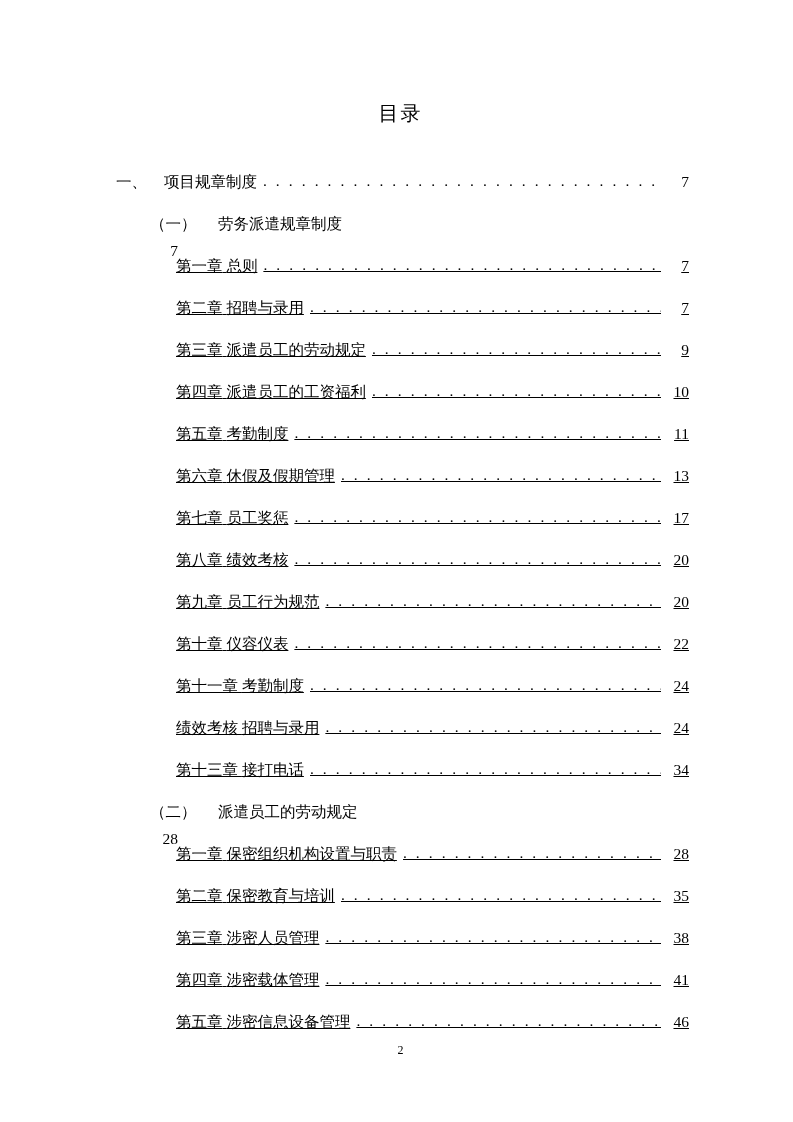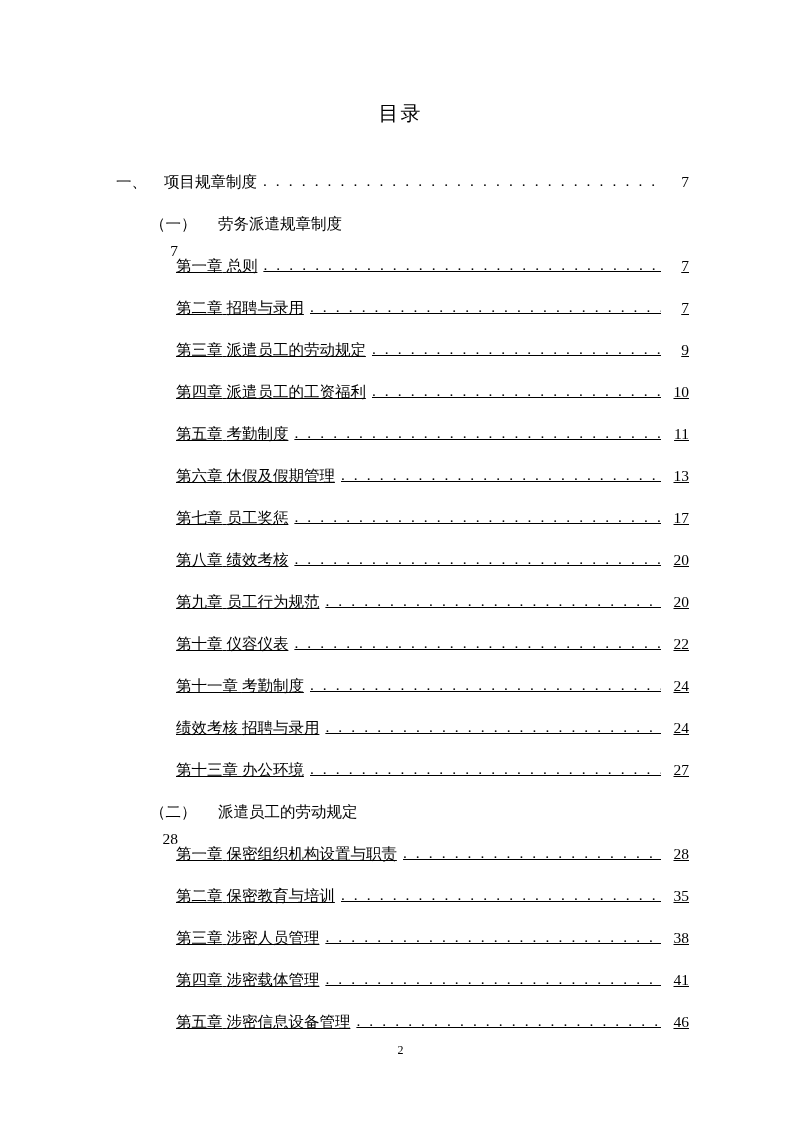--- a/index.html
+++ b/index.html
@@ -158,23 +158,23 @@
         <span class="label"><span class="num">第十一章</span> <span class="txt">考勤制度</span></span>
         <span class="leader">. . . . . . . . . . . . . . . . . . . . . . . . . . . . . . . . . . . . . . . . . . . . . . . . . . . . . . . . . . . . . . . . . . . . . . . . . . . . . . . . . . . . . . . . . . . . .</span>
         <span class="page-num">24</span>
       </li>
       <li class="toc-entry lvl-3">
         <span class="label"><span class="num">绩效考核</span> <span class="txt">招聘与录用</span></span>
         <span class="leader">. . . . . . . . . . . . . . . . . . . . . . . . . . . . . . . . . . . . . . . . . . . . . . . . . . . . . . . . . . . . . . . . . . . . . . . . . . . . . . . . . . . . . . . . . . . . .</span>
         <span class="page-num">24</span>
       </li>
       <li class="toc-entry lvl-3">
-        <span class="label"><span class="num">第十三章</span> <span class="txt">办公环境</span></span>
-        <span class="leader">. . . . . . . . . . . . . . . . . . . . . . . . . . . . . . . . . . . . . . . . . . . . . . . . . . . . . . . . . . . . . . . . . . . . . . . . . . . . . . . . . . . . . . . . . . . . .</span>
-        <span class="page-num">27</span>
+        <span class="label"><span class="num">第十三章</span> <span class="txt">接打电话</span></span>
+        <span class="leader">. . . . . . . . . . . . . . . . . . . . . . . . . . . . . . . . . . . . . . . . . . . . . . . . . . . . . . . . . . . . . . . . . . . . . . . . . . . . . . . . . . . . . . . . . . . . .</span>
+        <span class="page-num">34</span>
       </li>
       <li class="toc-entry lvl-2">
         <span class="label"><span class="num">（二）</span> <span class="txt">派遣员工的劳动规定</span></span>
         <span class="leader">. . . . . . . . . . . . . . . . . . . . . . . . . . . . . . . . . . . . . . . . . . . . . . . . . . . . . . . . . . . . . . . . . . . . . . . . . . . . . . . . . . . . . . . . . . . . .</span>
         <span class="page-num">28</span>
       </li>
       <li class="toc-entry lvl-3">
         <span class="label"><span class="num">第一章</span> <span class="txt">保密组织机构设置与职责</span></span>
         <span class="leader">. . . . . . . . . . . . . . . . . . . . . . . . . . . . . . . . . . . . . . . . . . . . . . . . . . . . . . . . . . . . . . . . . . . . . . . . . . . . . . . . . . . . . . . . . . . . .</span>
         <span class="page-num">28</span>

